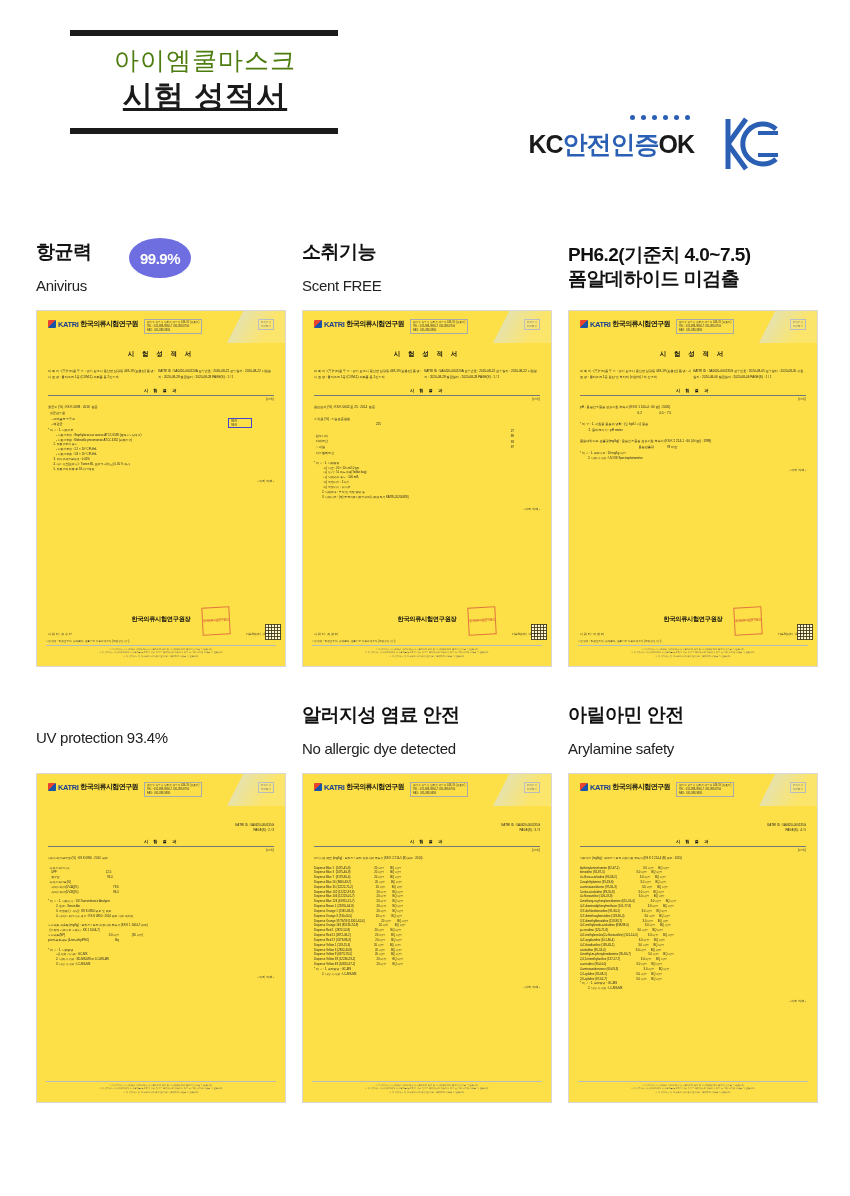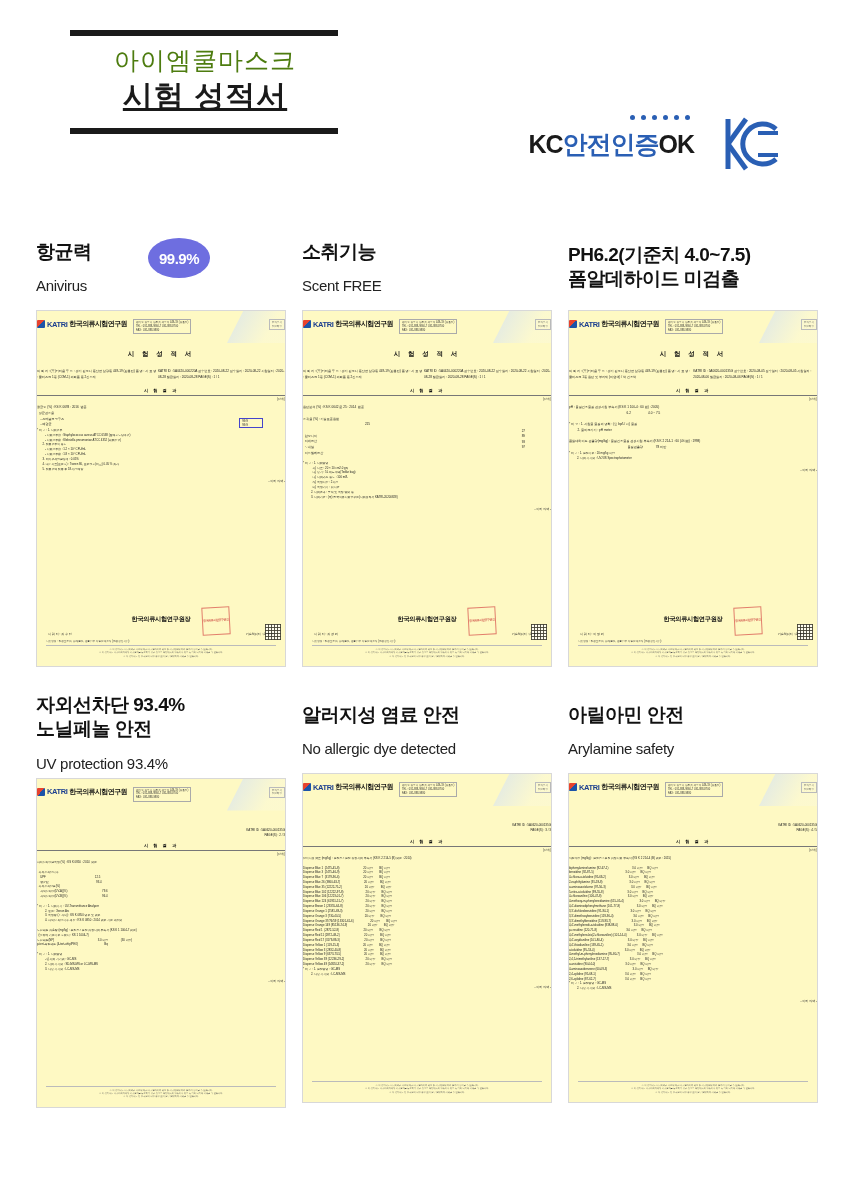--- a/index.html
+++ b/index.html
@@ -126,44 +126,44 @@
     letter-spacing: -0.5px;
   }
   .cap-en {
     font-size: 15px;
     color: #222;
     margin-top: 14px;
     letter-spacing: -0.3px;
   }
   .badge {
     position: absolute;
-    left: 112px;
+    left: 93px;
     top: 8px;
     width: 62px;
     height: 40px;
     border-radius: 50%;
     background: #6e6ee0;
     color: #fff;
     font-size: 15px;
     font-weight: bold;
     display: flex;
     align-items: center;
     justify-content: center;
     letter-spacing: -0.5px;
   }
 
   
   .doc {
     width: 250px;
     height: 357px;
-    background: #fef9c3;
+    background: #fde047;
     border: 1px solid #d8d8d8;
     box-sizing: border-box;
     position: relative;
-    padding: 8px 0;
+    padding: 8px 11px;
     font-size: 3px;
     overflow: hidden;
     box-shadow: 0 0 0 0 rgba(0,0,0,0);
   }
   .doc-row2 { height: 330px; }
 
   .doc-head {
     display: flex;
     align-items: flex-start;
     gap: 4px;
@@ -601,22 +601,20 @@
           <div class="qr"></div>
         </div>
       </div>
     </div>
   </div>
 
   <div class="cert-row row2">
 
     <div class="cert-cell">
       <div class="cert-caption">
-        <div class="cap-ko" style="white-space:pre-line;">자외선차단 93.4%
-노닐페놀 안전</div>
         <div class="cap-en">UV protection 93.4%</div>
       </div>
       <div class="doc doc-row2">
         <div class="corner-deco"></div>
         <div class="doc-head">
           <div class="katri">
             <span class="katri-mark"></span>
             <span class="katri-k">KATRI</span>
             <span class="katri-ko">한국의류시험연구원</span>
           </div>

